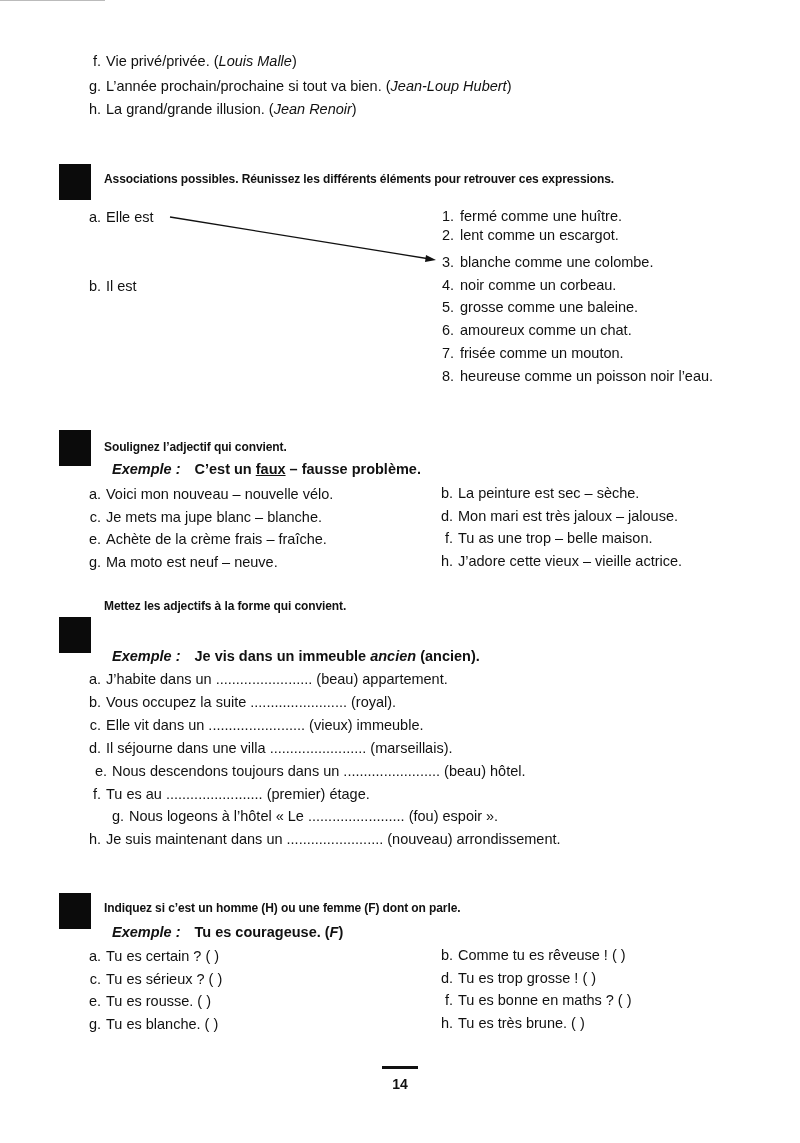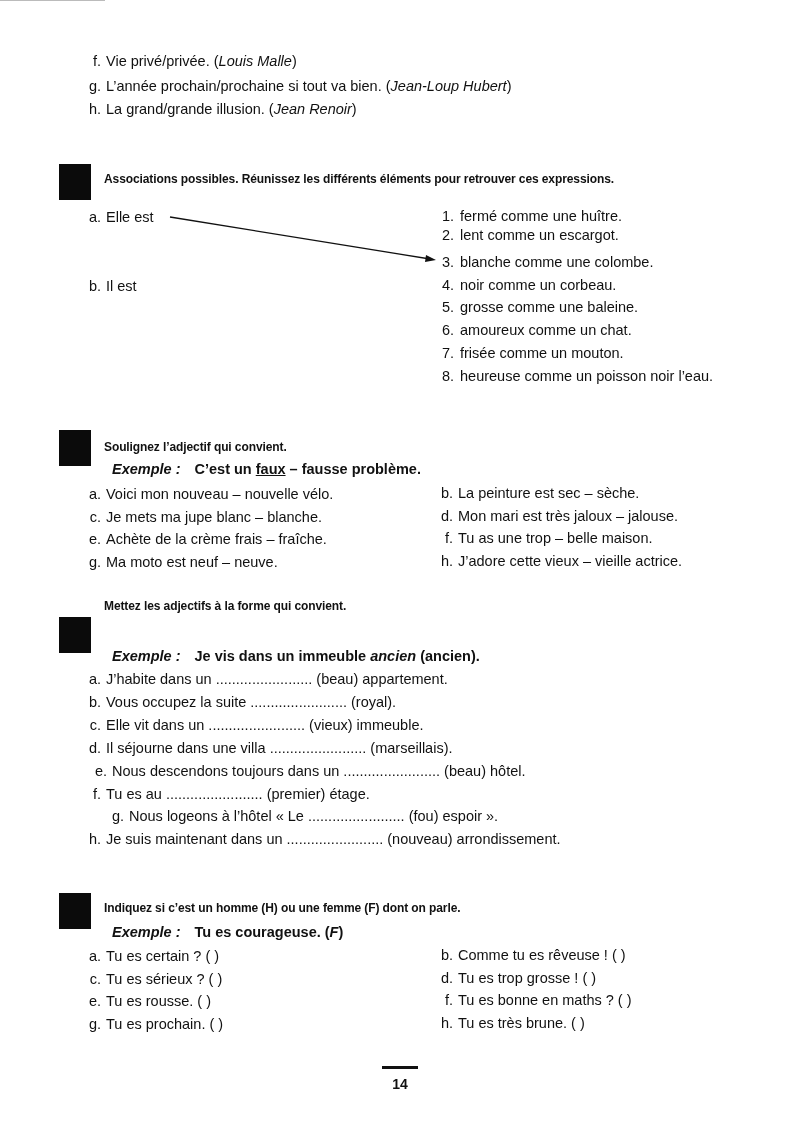--- a/index.html
+++ b/index.html
@@ -99,18 +99,18 @@
   <div class="heading" style="top:901px;">Indiquez si c’est un homme (H) ou une femme (F) dont on parle.</div>
   <div class="example" style="top:924px;">
     <span class="ex-label">Exemple :</span><span>Tu es courageuse. (</span><b><i>F</i></b><span>)</span>
   </div>
   <div class="line" style="left:85px; top:947px;"><span class="lbl">a.</span><span>Tu es certain ? (   )</span></div>
   <div class="line" style="left:437px; top:946px;"><span class="lbl">b.</span><span>Comme tu es rêveuse ! (   )</span></div>
   <div class="line" style="left:85px; top:970px;"><span class="lbl">c.</span><span>Tu es sérieux ? (   )</span></div>
   <div class="line" style="left:437px; top:969px;"><span class="lbl">d.</span><span>Tu es trop grosse ! (   )</span></div>
   <div class="line" style="left:85px; top:992px;"><span class="lbl">e.</span><span>Tu es rousse. (   )</span></div>
   <div class="line" style="left:437px; top:991px;"><span class="lbl">f.</span><span>Tu es bonne en maths ? (   )</span></div>
-  <div class="line" style="left:85px; top:1015px;"><span class="lbl">g.</span><span>Tu es prochain. (   )</span></div>
+  <div class="line" style="left:85px; top:1015px;"><span class="lbl">g.</span><span>Tu es blanche. (   )</span></div>
   <div class="line" style="left:437px; top:1014px;"><span class="lbl">h.</span><span>Tu es très brune. (   )</span></div>
 </div>
 
 <div class="pagebar"></div>
 <div class="pagenum">14</div>
 
 </body></html>

